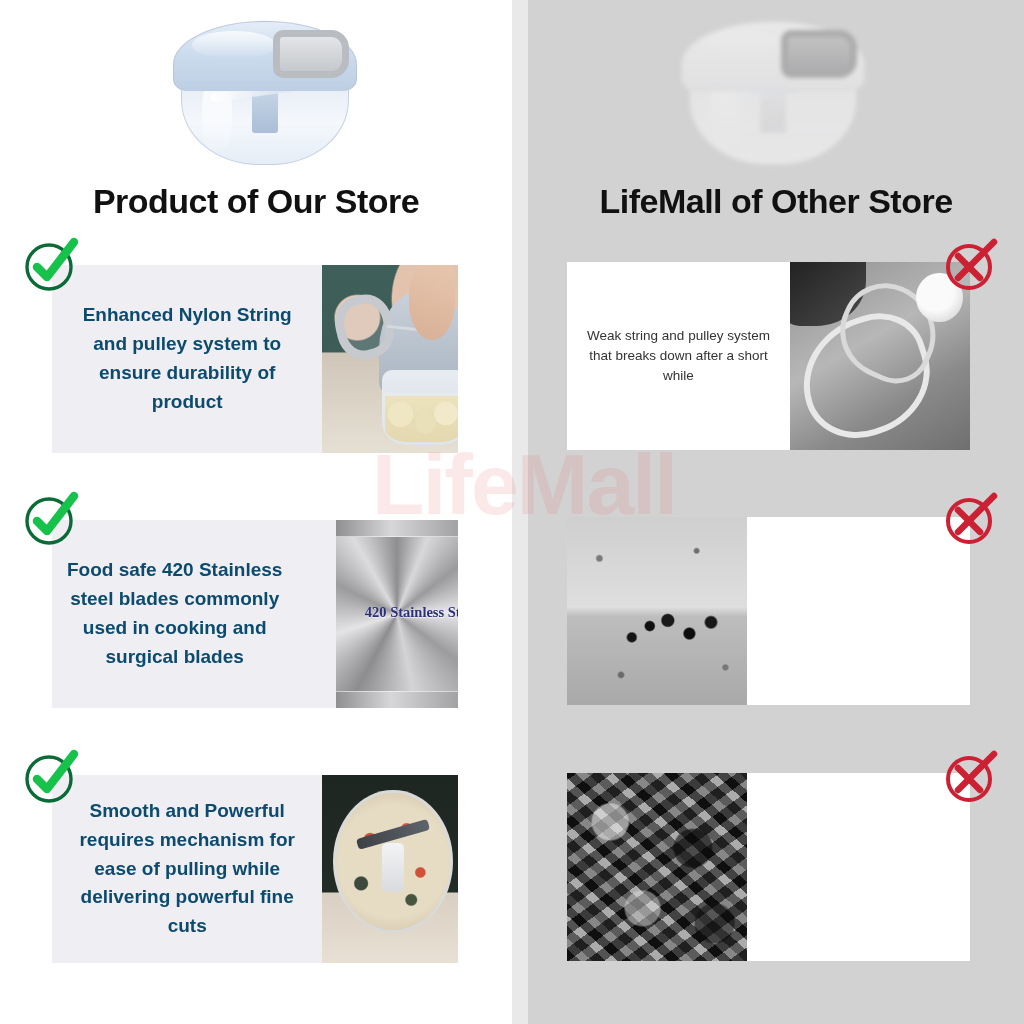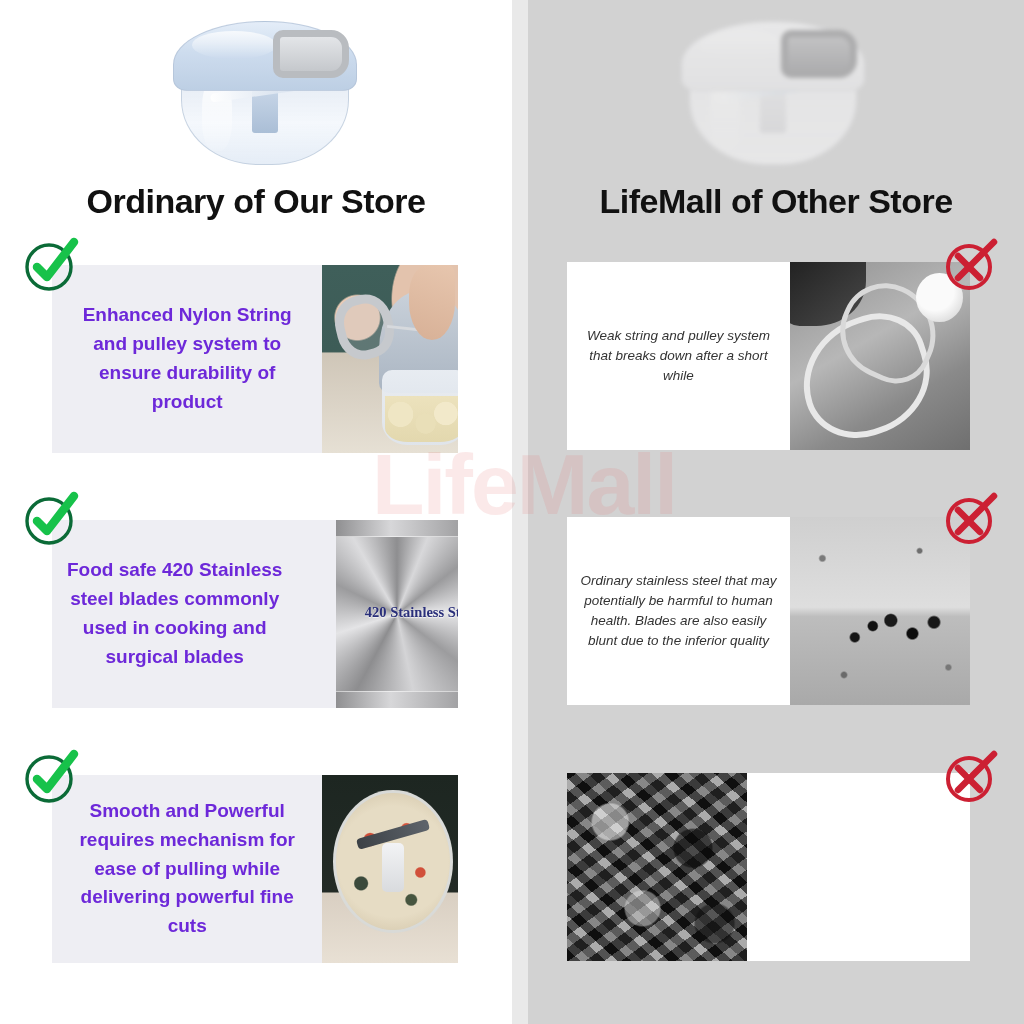--- a/index.html
+++ b/index.html
@@ -92,33 +92,33 @@
   .heading-right{ left:528px; width:496px; }
 
   
   .card-left{
     position:absolute; left:52px; width:406px; height:188px;
     background:#eeeef3; z-index:4; display:flex; overflow:hidden;
   }
   .card-left .txt{
     width:296px; display:flex; align-items:center; justify-content:center;
     padding:0 14px; text-align:center;
-    font-size:19px; line-height:1.52; font-weight:600; color:#6d28d9;
+    font-size:19px; line-height:1.52; font-weight:600; color:#0c4a6e;
   }
   .card-left .pic{ width:150px; height:188px; position:relative; overflow:hidden; }
 
   
   .card-right{
     position:absolute; left:567px; width:403px; height:188px;
     background:#ffffff; z-index:4; display:flex; overflow:hidden;
   }
   .card-right .txt{
     width:223px; display:flex; align-items:center; justify-content:center;
     padding:0 12px; text-align:center;
-    font-size:13.5px; line-height:1.5; font-weight:400; color:#333333;font-style:italic;
+    font-size:13.5px; line-height:1.5; font-weight:400; color:#333333;
   }
   .card-right .pic{ width:180px; height:188px; position:relative; overflow:hidden; }
 
   
   .badge{ position:absolute; width:58px; height:58px; z-index:7; }
   .badge svg{ width:100%; height:100%; display:block; }
 
   
   .ph{ position:absolute; inset:0; }
 
@@ -283,21 +283,21 @@
 </div>
 <div class="hero hero-right">
   <div class="chopper">
     <div class="bowl"></div>
     <div class="blade"></div>
     <div class="lid"></div>
     <div class="handle"></div>
   </div>
 </div>
 
-<div class="heading heading-left">Ordinary of Our Store</div>
+<div class="heading heading-left">Product of Our Store</div>
 <div class="heading heading-right">LifeMall of Other Store</div>
 
 <div class="watermark">LifeMall</div>
 
 <div class="badge" style="left:22px; top:236px;">
   <svg viewBox="0 0 58 58">
     <circle cx="27" cy="31" r="22" fill="none" stroke="#0b6b37" stroke-width="3.4"></circle>
     <path d="M15 31 L25 41 L52 6" fill="none" stroke="#17c24a" stroke-width="8.5" stroke-linecap="round" stroke-linejoin="round"></path>
   </svg>
 </div>
@@ -351,21 +351,20 @@
 </div>
 
 <div class="badge" style="left:942px; top:490px;">
   <svg viewBox="0 0 58 58">
     <circle cx="27" cy="31" r="21" fill="none" stroke="#cc2033" stroke-width="4"></circle>
     <path d="M16 20 L38 42" fill="none" stroke="#cc2033" stroke-width="6.5" stroke-linecap="round"></path>
     <path d="M16 42 L52 6" fill="none" stroke="#cc2033" stroke-width="6.5" stroke-linecap="round"></path>
   </svg>
 </div>
 <div class="card-right" style="top:517px;">
-  <div class="txt">Ordinary stainless steel that may potentially be harmful to human health. Blades are also easily blunt due to the inferior quality</div>
   <div class="pic">
     <div class="ph ph-grit">
       <div class="speck"></div>
     </div>
   </div>
 </div>
 
 <div class="badge" style="left:22px; top:748px;">
   <svg viewBox="0 0 58 58">
     <circle cx="27" cy="31" r="22" fill="none" stroke="#0b6b37" stroke-width="3.4"></circle>

